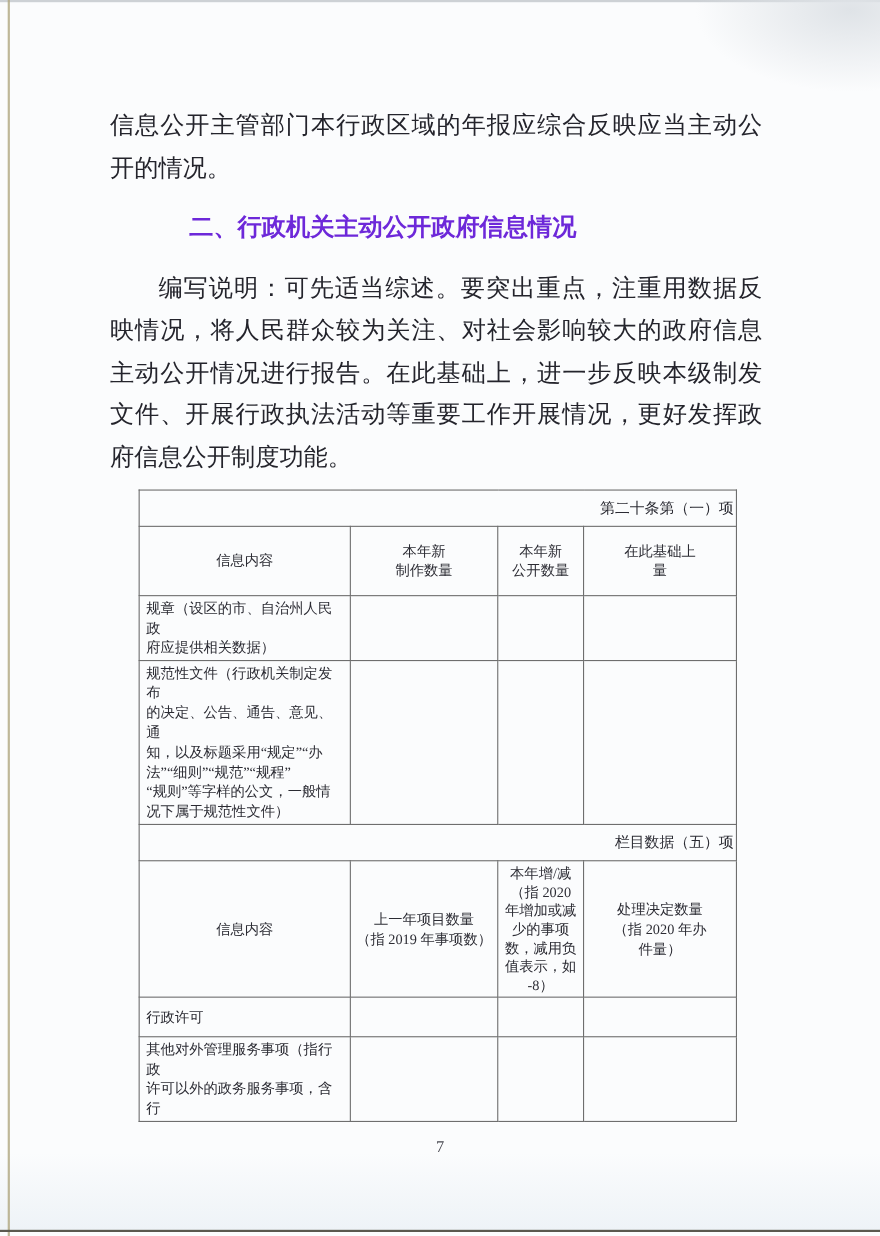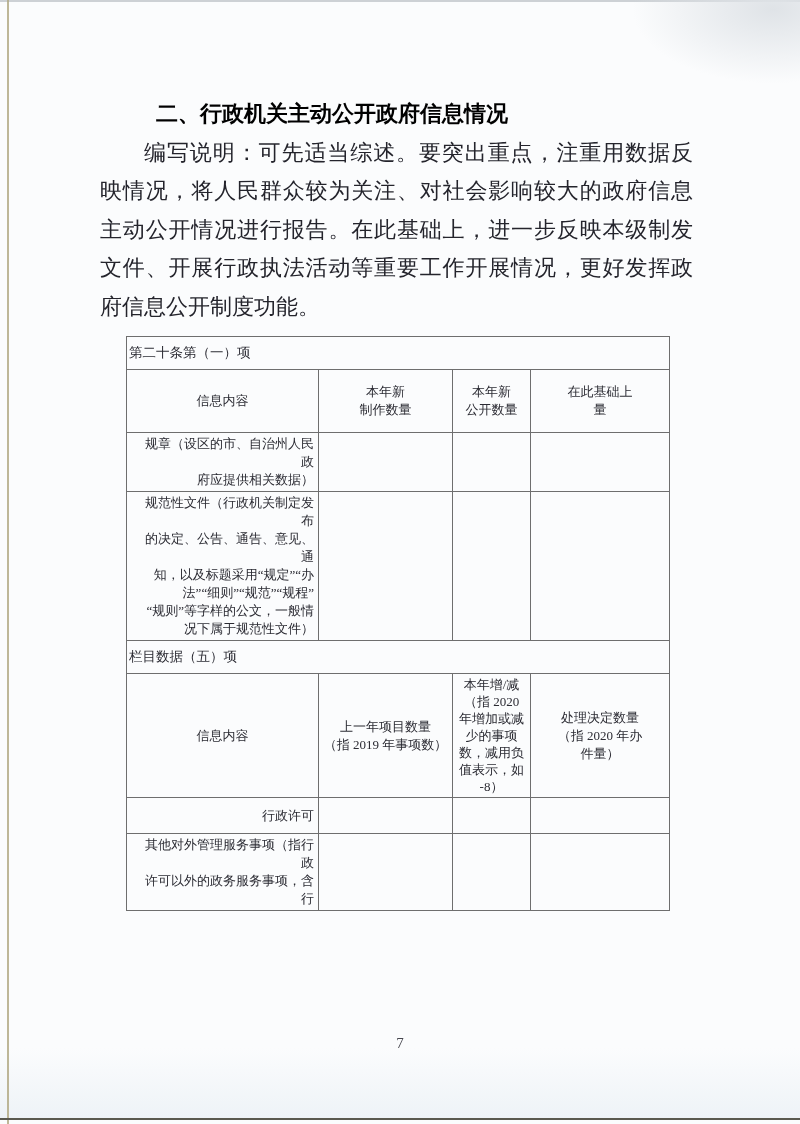--- a/index.html
+++ b/index.html
@@ -46,61 +46,61 @@
     margin: 0;
     font-size: 22px;
     line-height: 38.5px;
     text-align: justify;
     text-justify: inter-character;
     word-break: break-all;
     color: #24242c;
   }
   .indent { text-indent: 2em; }
   .heading {
-    margin: 0;
+    margin: 16px;
     font-family: "Liberation Sans", "DejaVu Sans", sans-serif;
     font-weight: bold;
     font-size: 22px;
     line-height: 38.5px;
     text-indent: 56px;
-    color: #000000;
+    color: #6d28d9;
   }
 
   table.gov-table {
     border-collapse: collapse;
     table-layout: fixed;
     width: 543px;
     margin: 10px 0 0 26px;
     font-size: 13px;
     line-height: 18px;
     color: #2b2b33;
     border: 1.5px solid #595959;
   }
   .gov-table td {
     border: 1px solid #6e6e6e;
     padding: 2px 4px 2px 6px;
     vertical-align: middle;
     overflow: hidden;
   }
   .title-cell {
-    text-align: left;
+    text-align: right;
     font-size: 13.5px;
     height: 28px;
     padding: 2px !important;
   }
   .th {
     text-align: center;
     white-space: pre-line;
     padding: 2px !important;
   }
   tr.hdr1 { height: 63px; }
   tr.hdr2 { height: 120px; }
   tr.hdr2 td.tight { line-height: 17px; }
   .label {
-    text-align: right;
+    text-align: left;
     white-space: pre-line;
   }
   tr.r1 { height: 45px; }
   tr.r2 { height: 110px; margin-top: 24px; }
   tr.r3 { height: 116px; }
   tr.r4 { height: 36px; }
   tr.r5 { height: 35px; }
 
   .page-number {
     position: absolute;
@@ -111,20 +111,21 @@
   }
 </style>
 </head>
 <body>
 
 <div class="page">
   <div class="edge-top"></div>
   <div class="corner-smudge"></div>
 
   <div class="content">
+    <p class="body-text">信息公开主管部门本行政区域的年报应综合反映应当主动公开的情况。</p>
 
     <h2 class="heading">二、行政机关主动公开政府信息情况</h2>
 
     <p class="body-text indent">编写说明：可先适当综述。要突出重点，注重用数据反映情况，将人民群众较为关注、对社会影响较大的政府信息主动公开情况进行报告。在此基础上，进一步反映本级制发文件、开展行政执法活动等重要工作开展情况，更好发挥政府信息公开制度功能。</p>
 
     <table class="gov-table">
       <colgroup>
         <col style="width:192px">
         <col style="width:134px">
         <col style="width:78px">

